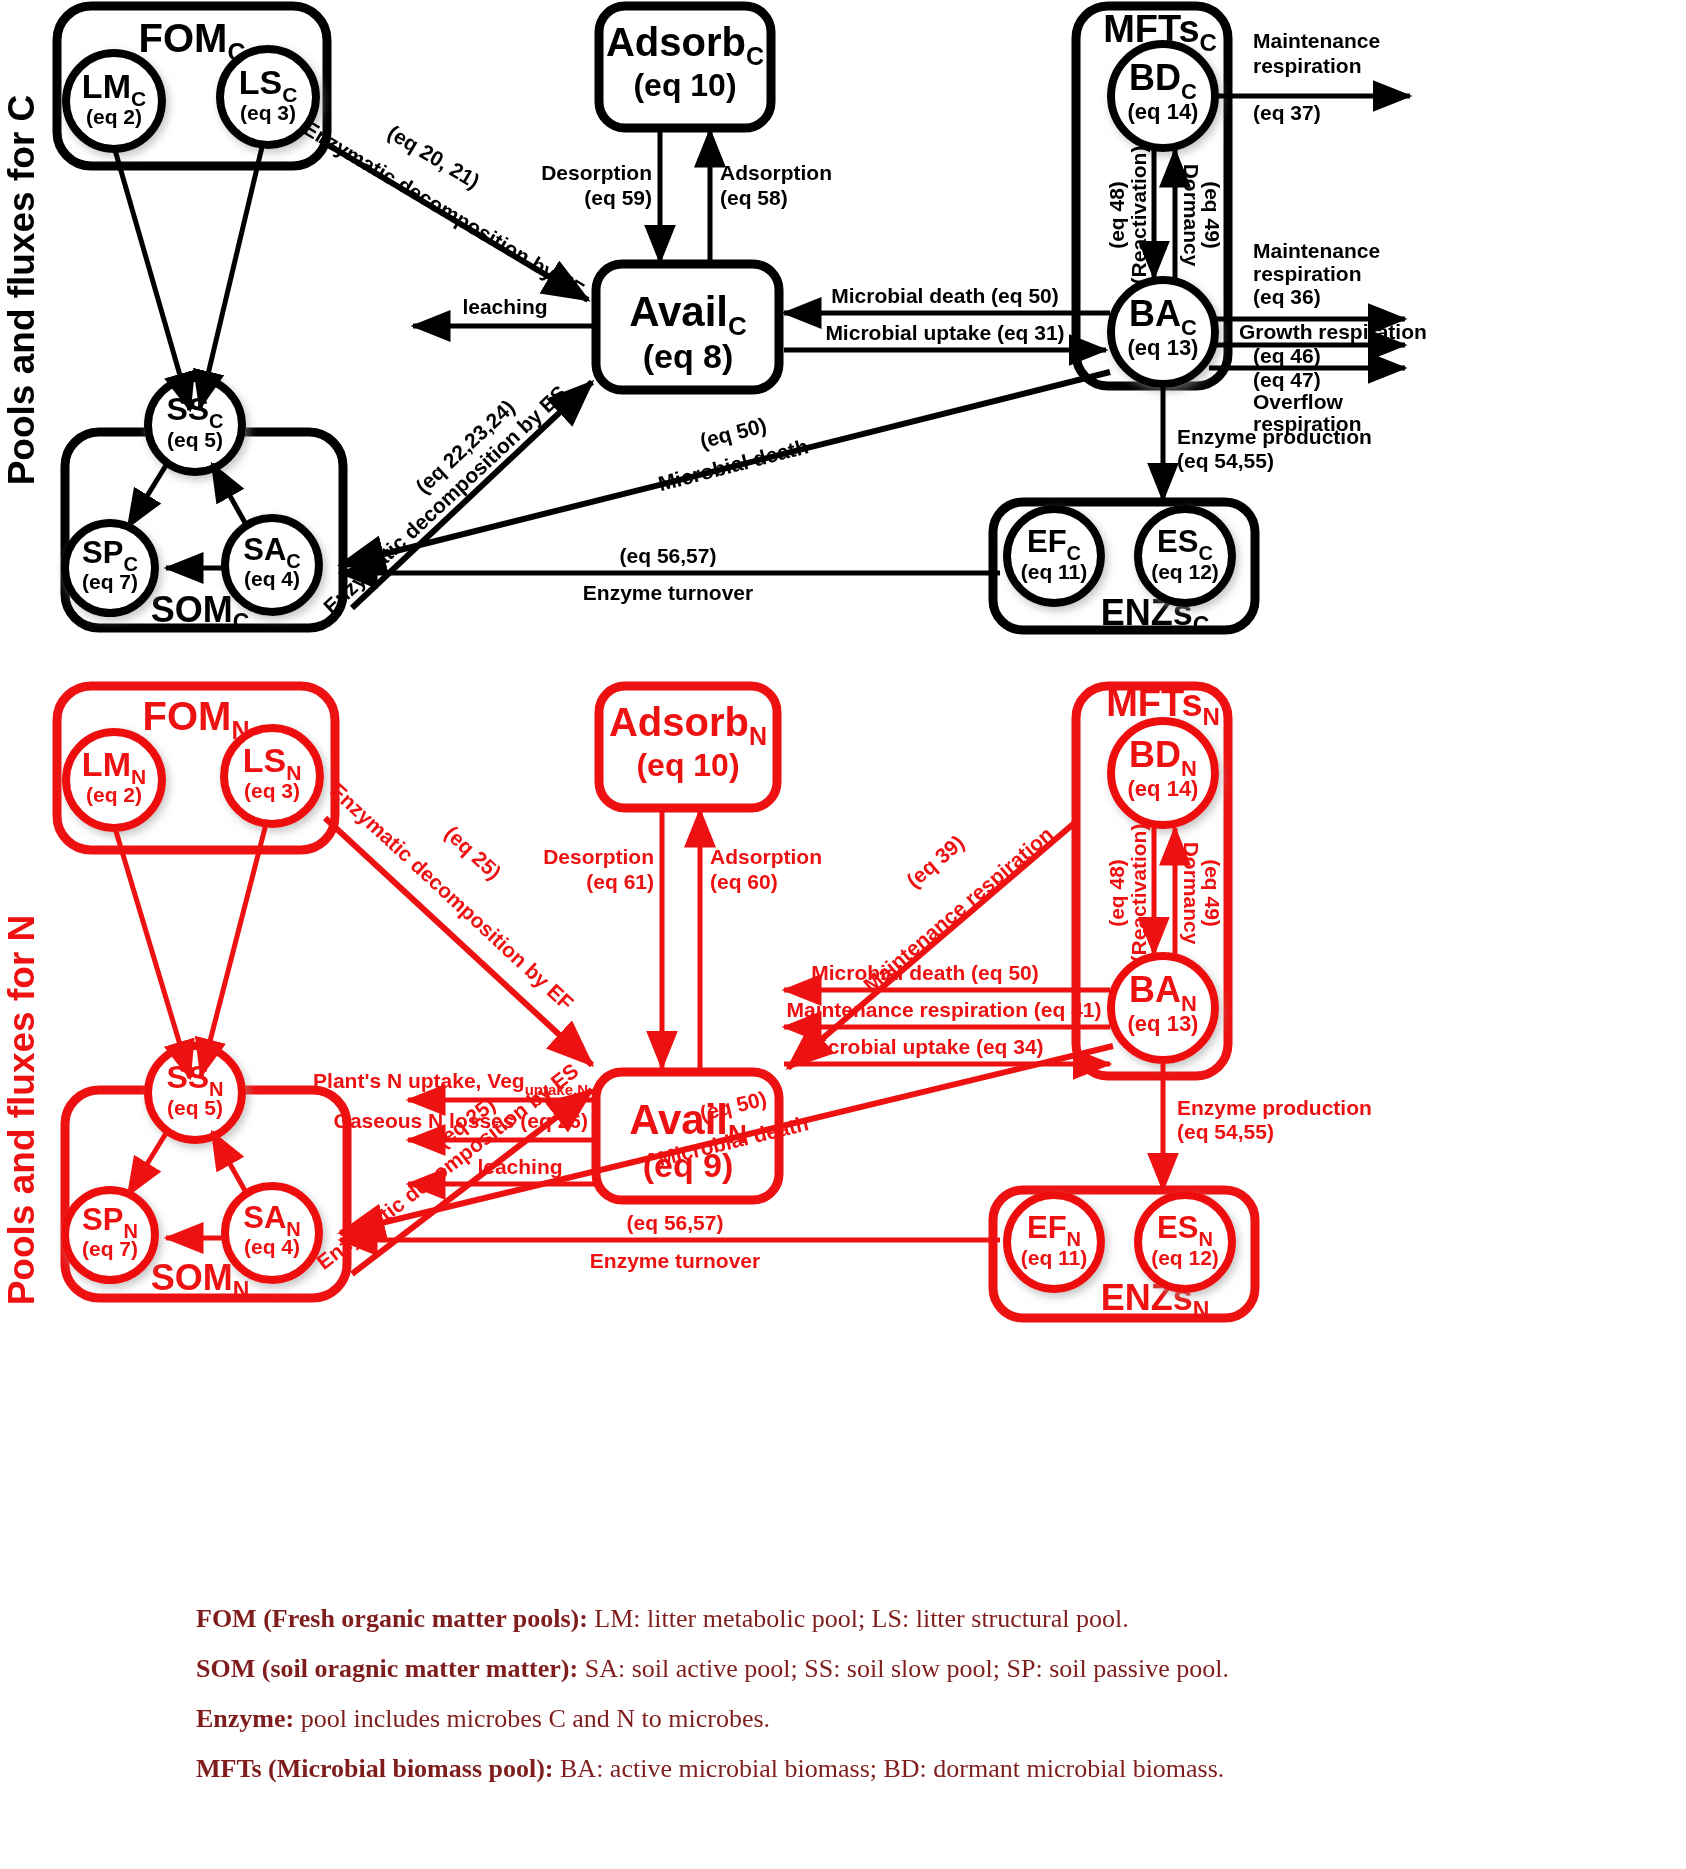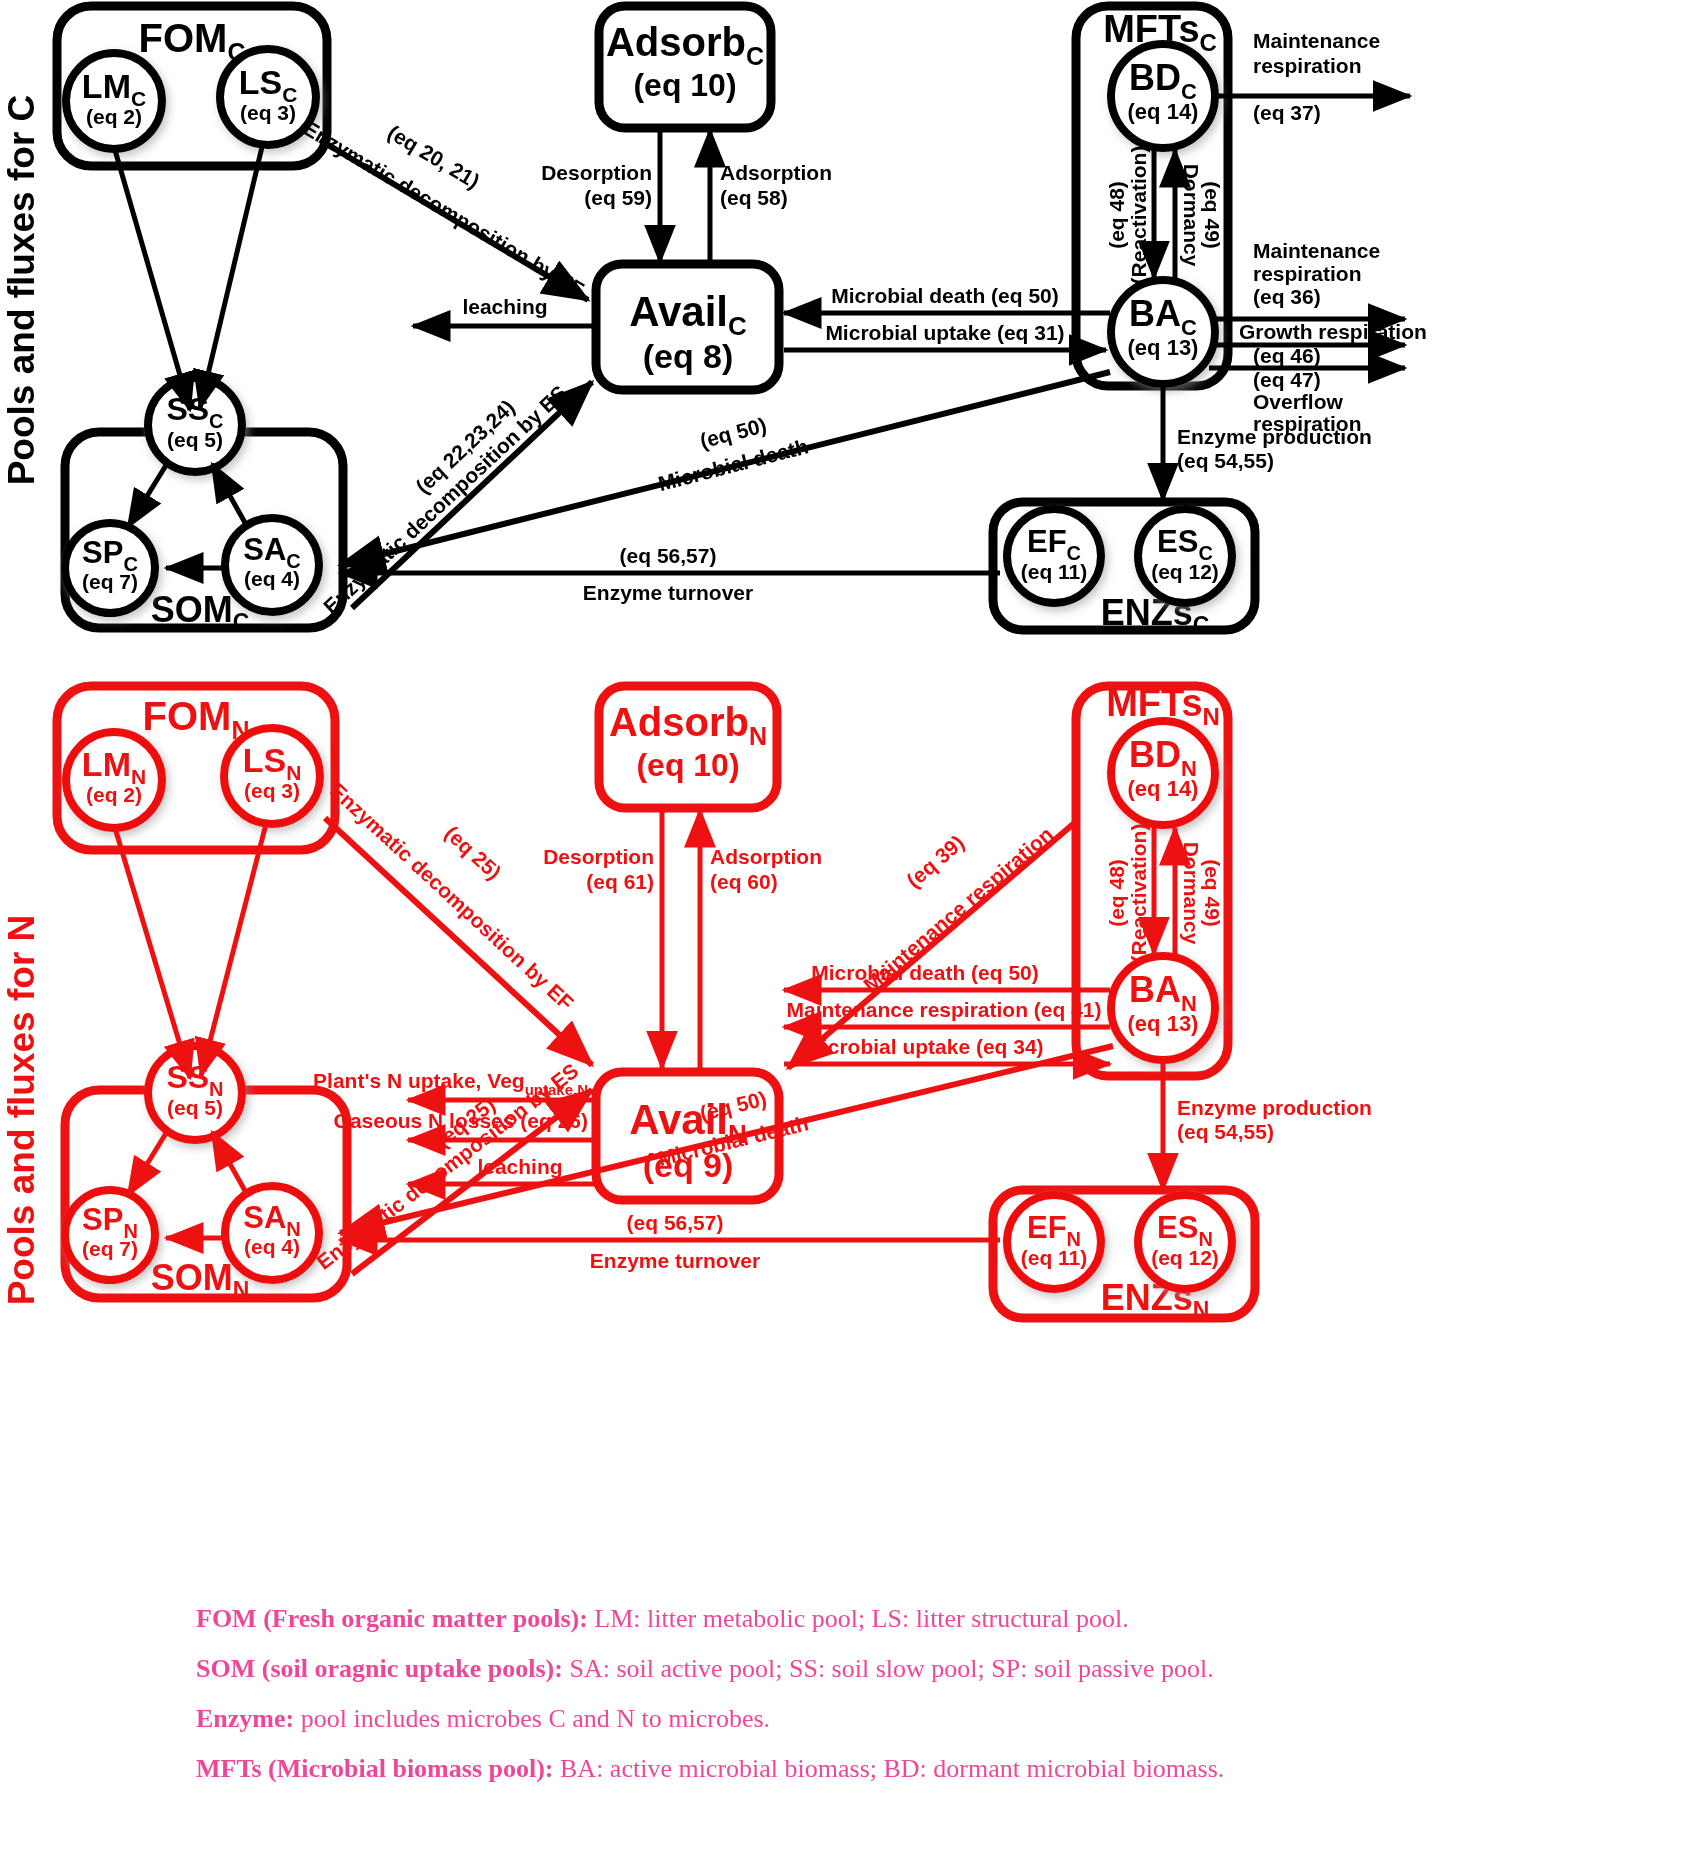--- a/index.html
+++ b/index.html
@@ -6,21 +6,21 @@
   body{width:1686px;height:1869px;position:relative;font-family:"Liberation Sans",sans-serif;}
   #stage{position:relative;width:1686px;height:1869px;overflow:hidden;}
   svg#diagram{position:absolute;left:0;top:0;width:1686px;height:1869px;}
 
   .nodeText{font-family:"Liberation Sans",sans-serif;font-weight:bold;text-anchor:middle;}
   .flux{font-family:"Liberation Sans",sans-serif;font-weight:bold;font-size:21px;}
   .fluxc{fill:#000;}
   .fluxn{fill:#ee1111;}
 
   .legend{position:absolute;left:0;top:1604px;width:1686px;}
-  .legend-row{font-family:"Liberation Serif",serif;font-size:26px;color:#ec4899;
+  .legend-row{font-family:"Liberation Serif",serif;font-size:26px;color:#7f1d1d;
      margin:0 0 20px 0;padding-left:196px;line-height:1.15;}
   .legend-row b{font-weight:bold;}
 
   .sideLabel{font-family:"Liberation Sans",sans-serif;font-weight:bold;font-size:37px;}
 </style>
 </head>
 <body>
 
 <div id="stage">
 <svg id="diagram" viewBox="0 0 1686 1869">
@@ -325,21 +325,21 @@
   <path d="M1000,1240 L340,1240" stroke="#ee1111" stroke-width="5" fill="none" marker-end="url(#ahN)"></path>
   <text class="flux fluxn" x="675" y="1230" text-anchor="middle">(eq 56,57)</text>
   <text class="flux fluxn" x="675" y="1268" text-anchor="middle">Enzyme turnover</text>
 </svg>
 
 <div class="legend">
   <p class="legend-row">
     <b>FOM (Fresh organic matter pools):</b><span> LM: litter metabolic pool; LS: litter structural  pool.</span>
   </p>
   <p class="legend-row">
-    <b>SOM (soil oragnic uptake pools):</b><span> SA: soil active pool; SS: soil slow pool; SP: soil passive pool.</span>
+    <b>SOM (soil oragnic matter matter):</b><span> SA: soil active pool; SS: soil slow pool; SP: soil passive pool.</span>
   </p>
   <p class="legend-row">
     <b>Enzyme:</b><span> pool includes microbes C and N to microbes.</span>
   </p>
   <p class="legend-row">
     <b>MFTs (Microbial biomass pool):</b><span> BA: active microbial biomass; BD: dormant microbial biomass.</span>
   </p>
 </div>
 </div>
 

